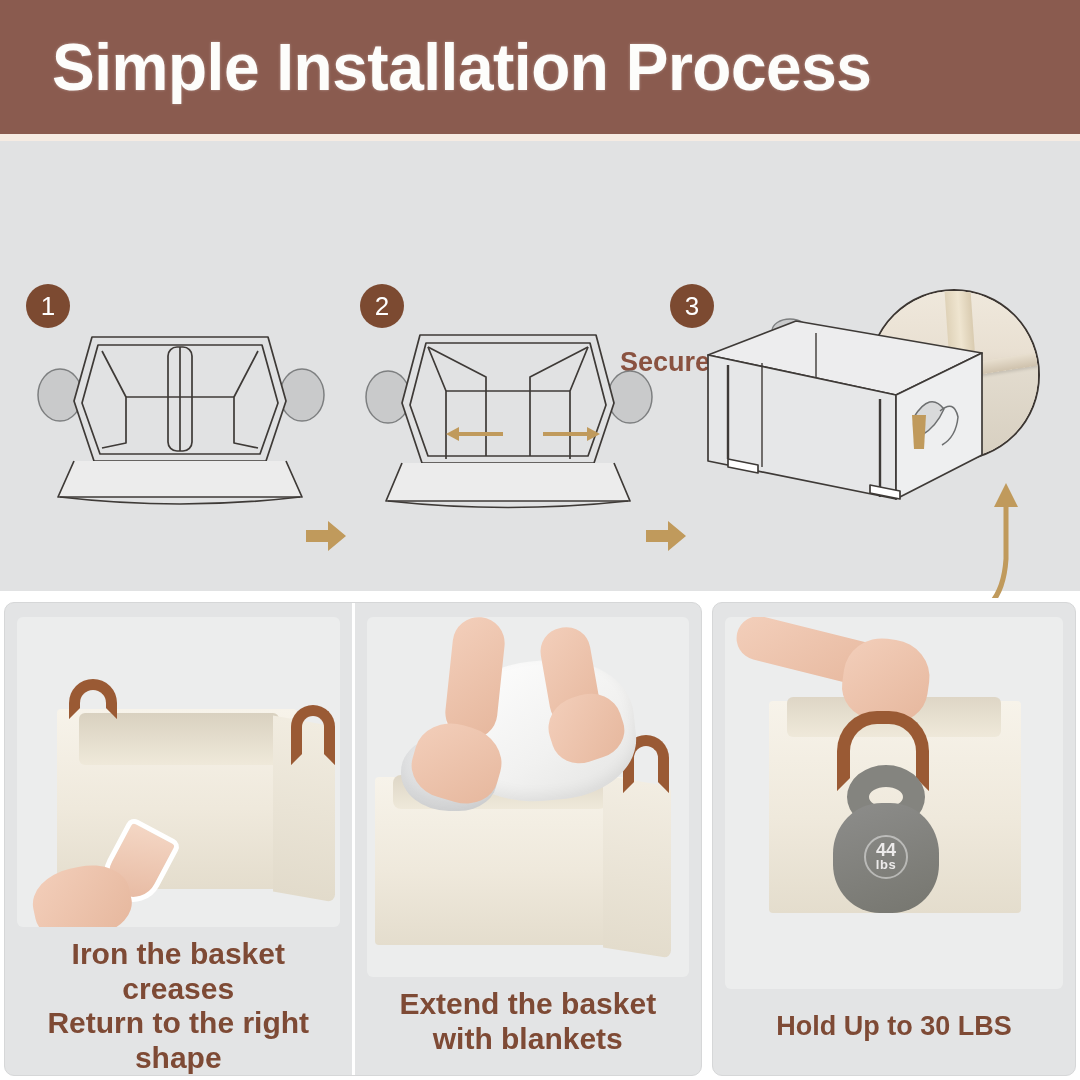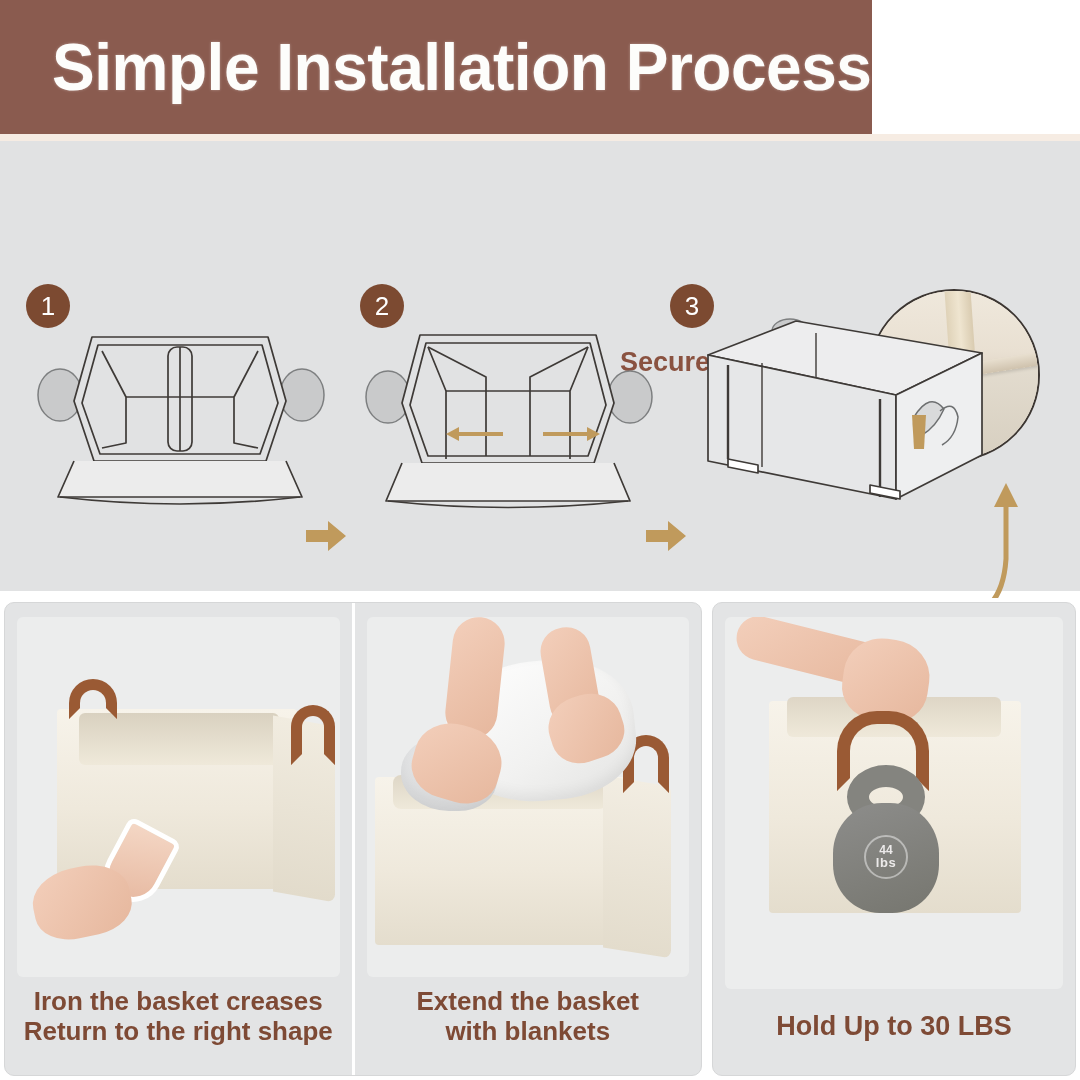--- a/index.html
+++ b/index.html
@@ -6,21 +6,21 @@
   html, body {
     width: 1080px; height: 1080px;
     background: #ffffff;
     font-family: "Liberation Sans", sans-serif;
     overflow: hidden;
   }
   .page { position: relative; width: 1080px; height: 1080px; background: #ffffff; }
 
   
   .banner {
-    position: absolute; left: 0; top: 0; width: 872px; height: 134px;
+    position: absolute; left: 0; top: 0; width: 1080px; height: 134px;
     background: #8a5b4f;
     display: flex; align-items: center;
   }
   .banner-title {
     margin-left: 52px;
     font-size: 66px;
     font-weight: bold;
     color: #fdfdfb;
     letter-spacing: -0.5px;
     text-shadow: 0 0 3px rgba(255,255,255,0.35);
@@ -123,21 +123,21 @@
   .photo {
     position: relative; width: 100%; height: 360px;
     background: #eceded;
     border-radius: 6px;
     overflow: hidden;
   }
   .group-right .photo { height: 372px; }
 
   .card-caption {
     margin-top: 10px;
-    font-size: 26px; font-weight: bold; color: #7e4a35;
+    font-size: 30px; font-weight: bold; color: #7e4a35;
     text-align: center; line-height: 1.15;
     white-space: pre-line;
   }
   .group-right .card-caption { font-size: 27px; margin-top: 22px; }
 
   
   .bk-body {
     position: absolute;
     background: linear-gradient(180deg, #f7f3ea 0%, #efe9dc 55%, #e4ddcd 100%);
   }
@@ -182,21 +182,21 @@
   }
   .kb-medallion {
     position: absolute;
     border-radius: 50%;
     border: 2px solid rgba(255,255,255,0.45);
     color: #eceaea;
     display: flex; flex-direction: column;
     align-items: center; justify-content: center;
     font-weight: bold; line-height: 0.95;
   }
-  .kb-num { font-size: 12px; }
+  .kb-num { font-size: 18px; }
   .kb-unit { font-size: 13px; letter-spacing: 0.5px; }
 </style>
 </head>
 <body>
 
 <div class="page">
 
   <div class="banner">
     <div class="banner-title">Simple Installation Process</div>
   </div>

